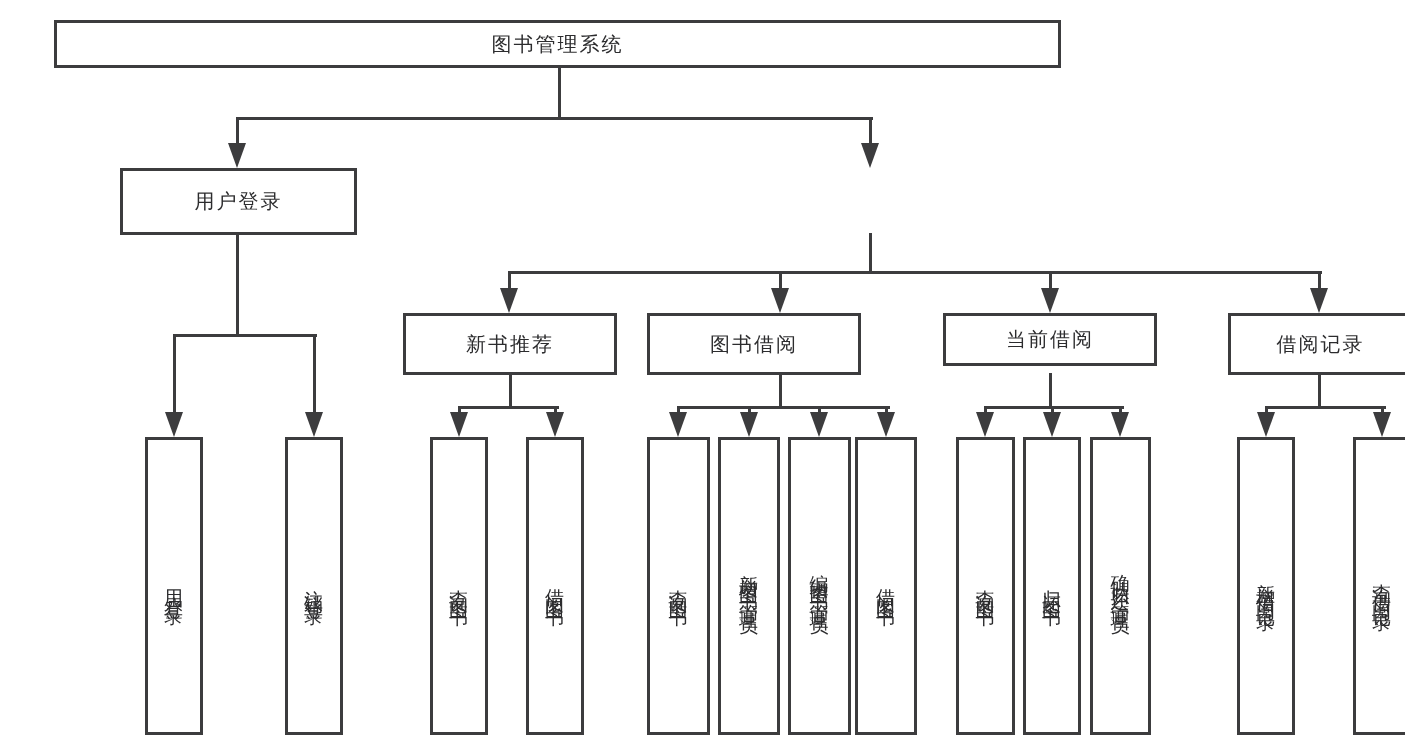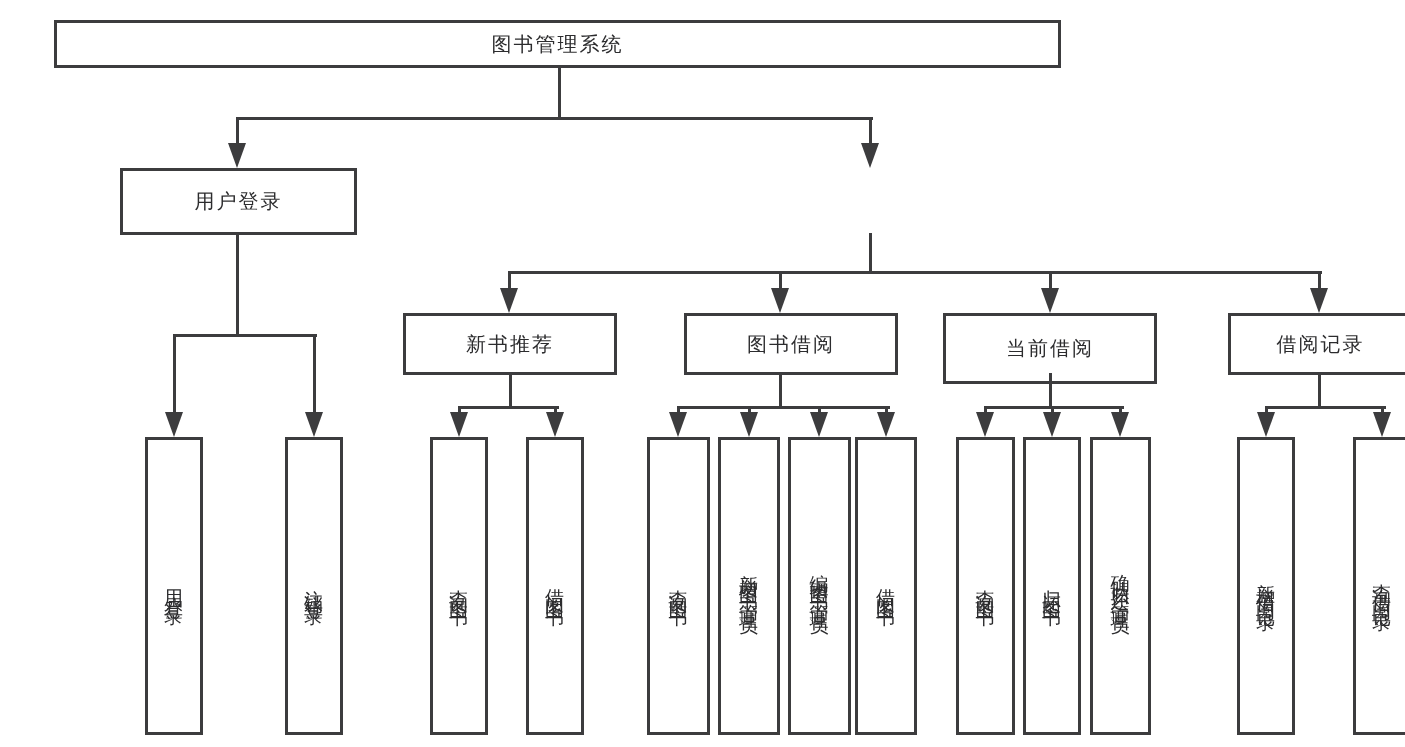--- a/index.html
+++ b/index.html
@@ -84,24 +84,24 @@
   <div class="vline" style="left:1009px;top:271px;height:21px"></div>
   <div class="vline" style="left:1278px;top:271px;height:21px"></div>
   <div class="arrow" style="left:460px;top:288px"></div>
   <div class="arrow" style="left:731px;top:288px"></div>
   <div class="arrow" style="left:1001px;top:288px"></div>
   <div class="arrow" style="left:1270px;top:288px"></div>
 
   <div class="box hbox" style="left:363px;top:313px;width:214px;height:62px">
     <span>新书推荐</span>
   </div>
-  <div class="box hbox" style="left:644px;top:313px;width:214px;height:62px">
+  <div class="box hbox" style="left:607px;top:313px;width:214px;height:62px">
     <span>图书借阅</span>
   </div>
-  <div class="box hbox" style="left:903px;top:313px;width:214px;height:71px">
+  <div class="box hbox" style="left:903px;top:313px;width:214px;height:53px">
     <span>当前借阅</span>
   </div>
   <div class="box hbox" style="left:1188px;top:313px;width:185px;height:62px">
     <span>借阅记录</span>
   </div>
 
   <div class="vline" style="left:469px;top:373px;height:36px"></div>
   <div class="hline" style="left:418px;top:406px;width:101px"></div>
   <div class="vline" style="left:418px;top:406px;height:10px"></div>
   <div class="vline" style="left:514px;top:406px;height:10px"></div>

